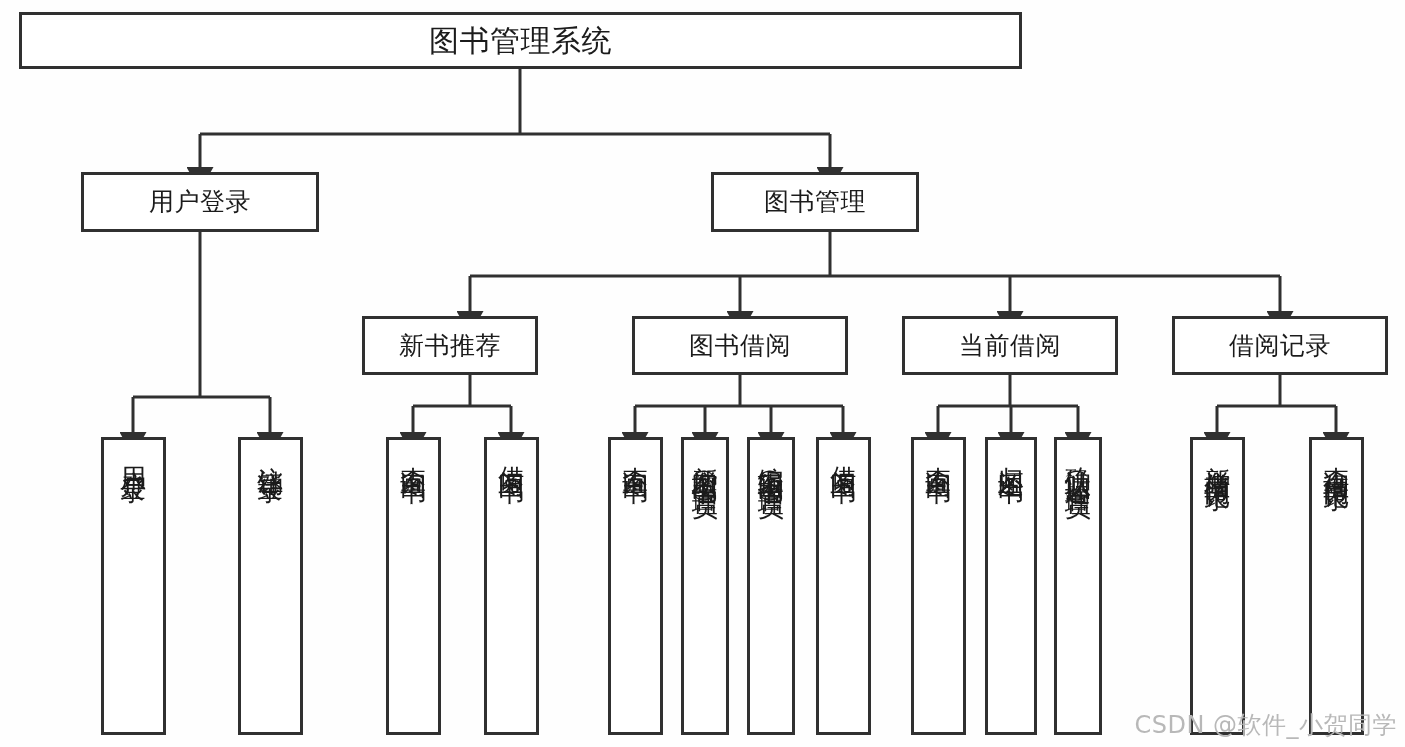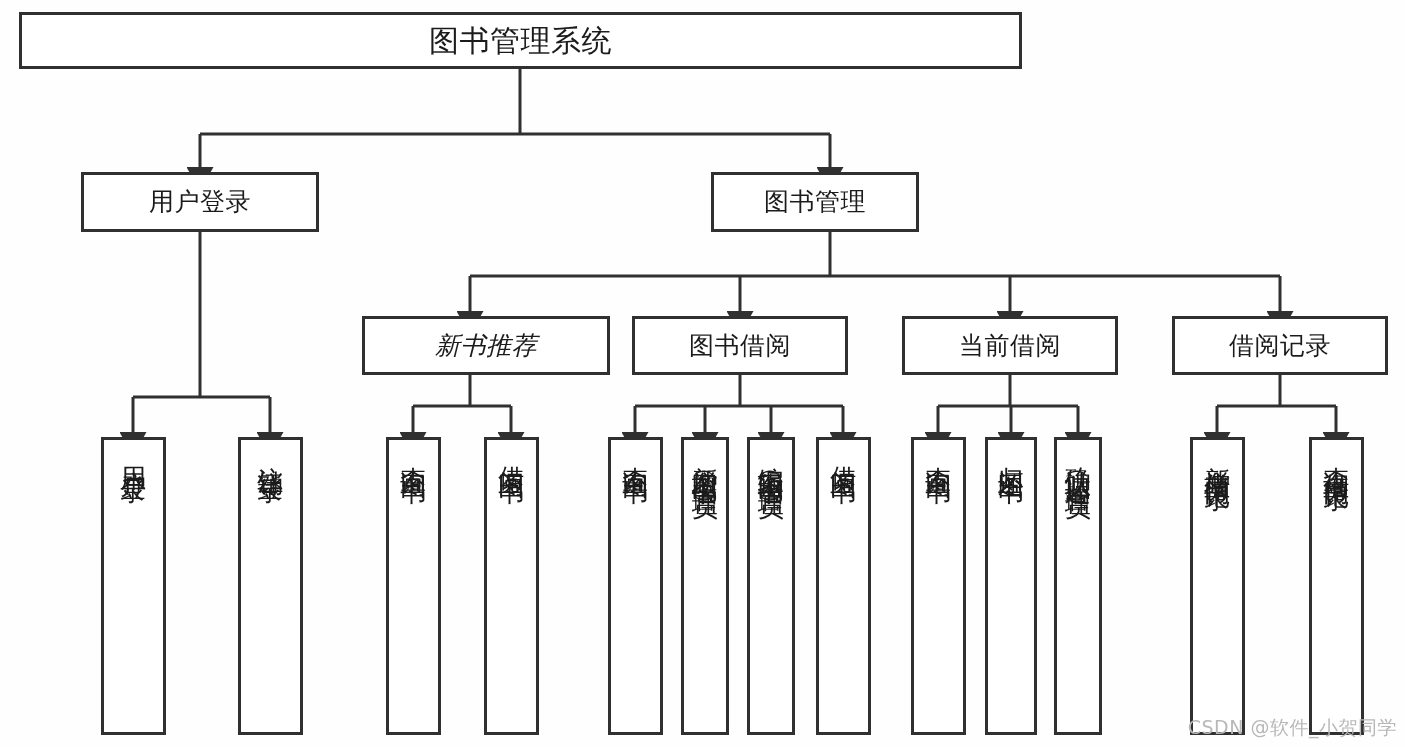--- a/index.html
+++ b/index.html
@@ -60,21 +60,21 @@
     left: 0;
     top: 0;
     width: 1405px;
     height: 747px;
     pointer-events: none;
   }
   #watermark {
     position: absolute;
     right: 8px;
     bottom: 6px;
-    font-size: 19px;
+    font-size: 24px;
     color: #b8b8b8;
     letter-spacing: 0.5px;
     white-space: nowrap;
     user-select: none;
   }
 </style>
 </head>
 <body>
 
 <div id="diagram-root">
@@ -127,21 +127,21 @@
   </div>
 
   <div class="node horizontal" style="left: 81px; top: 172px; width: 238px; height: 60px;">
     <span class="node-label">用户登录</span>
   </div>
 
   <div class="node horizontal" style="left: 711px; top: 172px; width: 208px; height: 60px;">
     <span class="node-label">图书管理</span>
   </div>
 
-  <div class="node horizontal" style="left: 362px; top: 316px; width: 248px; height: 59px; font-style: italic;">
+  <div class="node horizontal" style="left: 362px; top: 316px; width: 176px; height: 59px;">
     <span class="node-label">新书推荐</span>
   </div>
 
   <div class="node horizontal" style="left: 632px; top: 316px; width: 216px; height: 59px;">
     <span class="node-label">图书借阅</span>
   </div>
 
   <div class="node horizontal" style="left: 902px; top: 316px; width: 216px; height: 59px;">
     <span class="node-label">当前借阅</span>
   </div>

